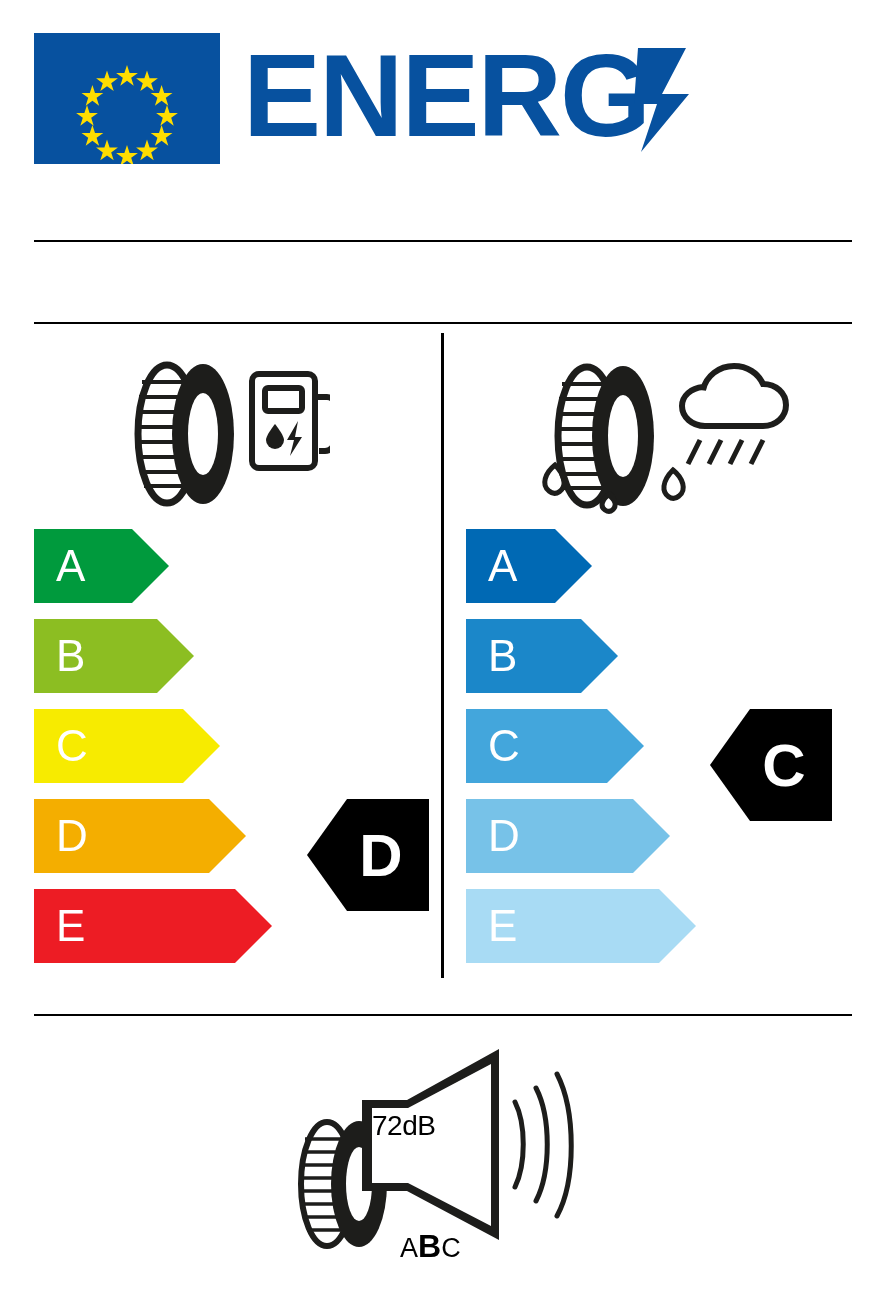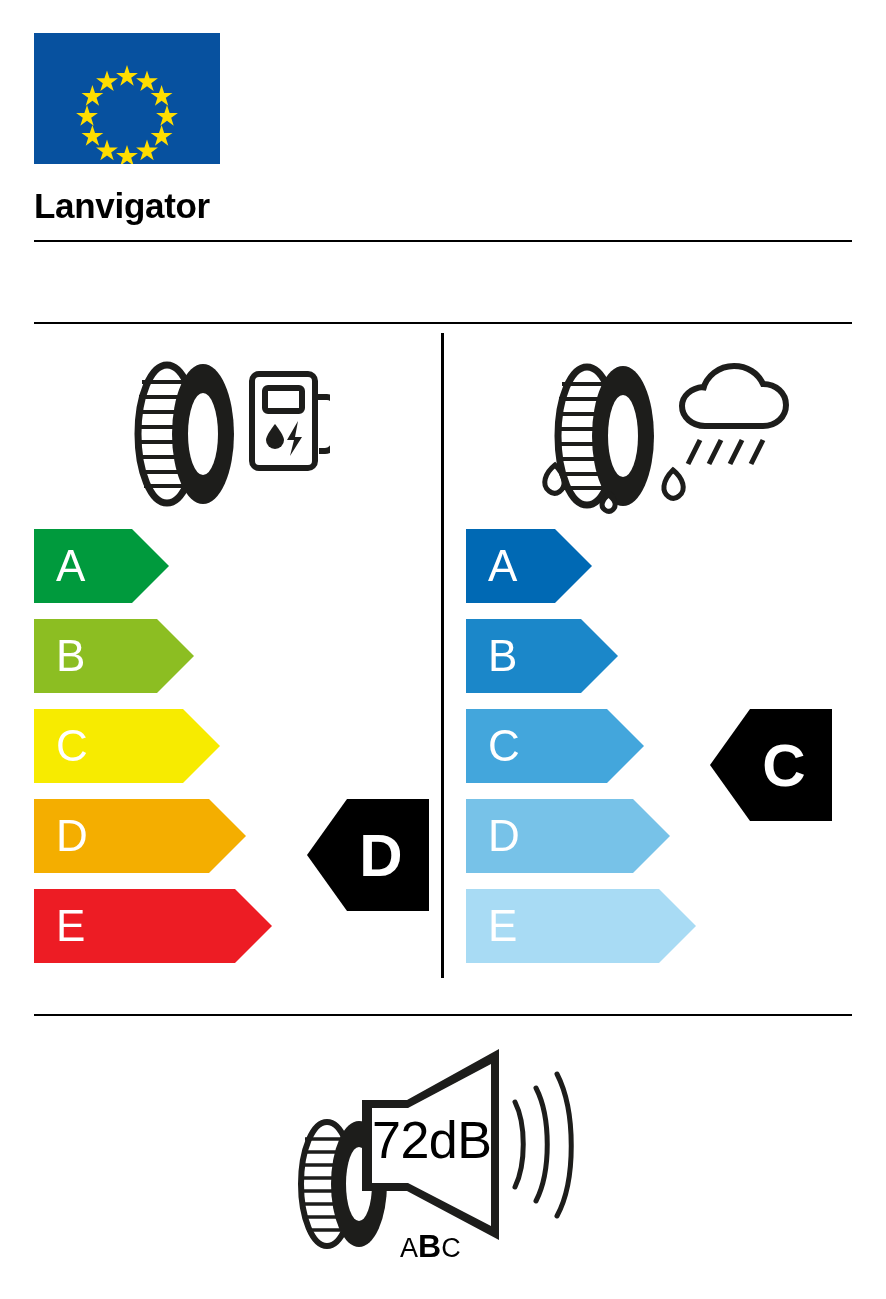--- a/index.html
+++ b/index.html
@@ -101,21 +101,21 @@
   }
   .result span {
     font-size: 60px;
     font-weight: bold;
     padding-left: 26px;
   }
 
   
   .noise-db {
     position: absolute;
-    font-size: 52px;
+    font-size: 28px;
     letter-spacing: -0.5px;
   }
   .noise-classes {
     position: absolute;
     left: 400px;
     top: 1228px;
     font-size: 27px;
   }
   .noise-classes .sel {
     font-size: 32px;
@@ -147,22 +147,27 @@
           <polygon points="73,106.6 75.6,114.5 83.9,114.5 77.2,119.4 79.7,127.3 73,122.4 66.3,127.3 68.8,119.4 62.1,114.5 70.4,114.5"></polygon>
           <polygon points="58.4,92 61,99.9 69.3,99.9 62.6,104.8 65.1,112.7 58.4,107.8 51.7,112.7 54.2,104.8 47.5,99.9 55.8,99.9"></polygon>
           <polygon points="53,72 55.6,79.9 63.9,79.9 57.2,84.8 59.7,92.7 53,87.8 46.3,92.7 48.8,84.8 42.1,79.9 50.4,79.9"></polygon>
           <polygon points="58.4,52 61,59.9 69.3,59.9 62.6,64.8 65.1,72.7 58.4,67.8 51.7,72.7 54.2,64.8 47.5,59.9 55.8,59.9"></polygon>
           <polygon points="73,37.4 75.6,45.3 83.9,45.3 77.2,50.2 79.7,58.1 73,53.2 66.3,58.1 68.8,50.2 62.1,45.3 70.4,45.3"></polygon>
         </g>
       </g>
     </svg>
   </div>
 
-
-  <div class="brand">Lanvigator</div>
+  <div class="energ-word">
+    <svg width="470" height="120" viewBox="0 0 470 120">
+      <text x="0" y="96" font-family="Liberation Sans, sans-serif" font-size="117" font-weight="bold" fill="#07519f" letter-spacing="-2">ENERG</text>
+      <polygon points="395,8 443,8 419,54 446,54 398,112 414,64 391,64" fill="#07519f"></polygon>
+    </svg>
+  </div>
+
 
   <div class="rule rule-brand"></div>
   <div class="rule rule-top"></div>
   <div class="divider-v"></div>
 
   <div style="position:absolute;left:120px;top:352px;width:210px;height:160px;">
     <svg width="210" height="165" viewBox="0 0 210 165">
 
       <ellipse cx="47" cy="82" rx="29" ry="69" fill="none" stroke="#1d1d1b" stroke-width="7"></ellipse>
       <g stroke="#1d1d1b" stroke-width="4">

